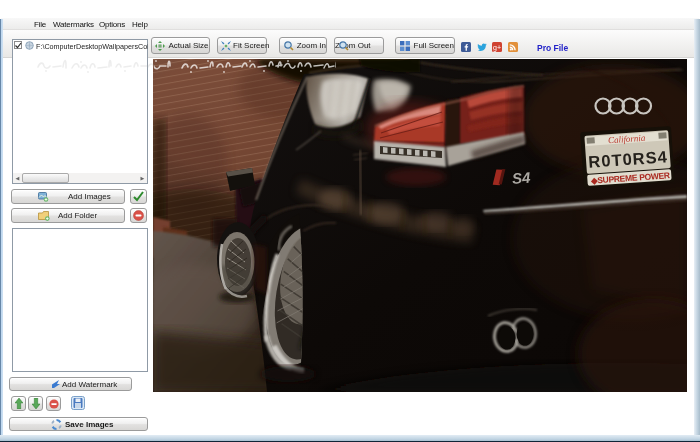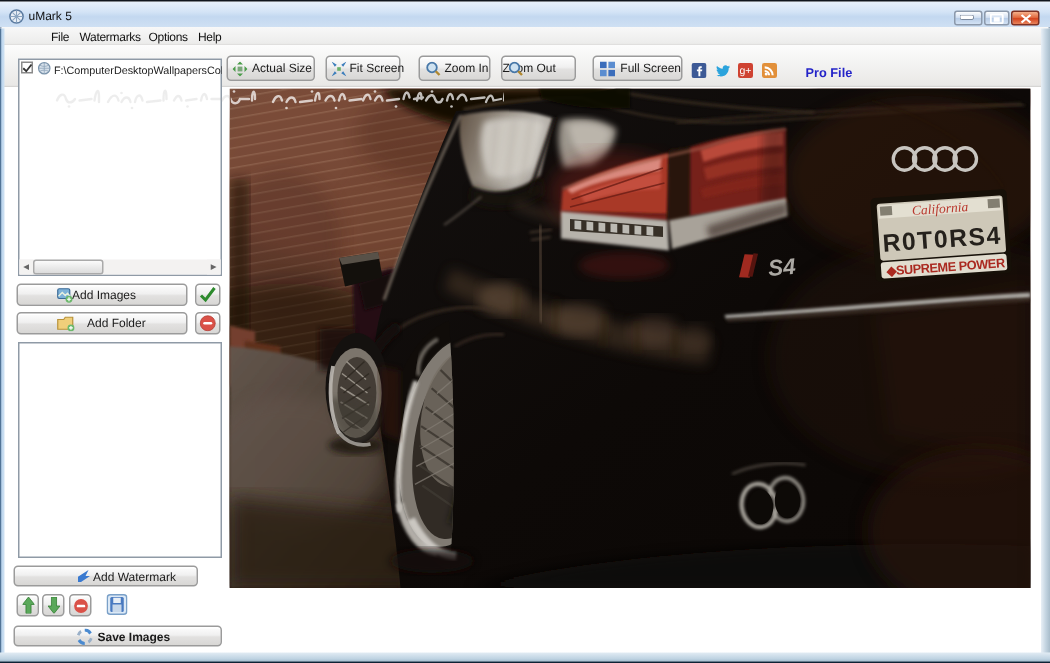--- a/index.html
+++ b/index.html
@@ -38,54 +38,34 @@
   font-size:8px; color:#1a1a1a; text-align:center; box-shadow:inset 0 1px 0 #fff; }
 .listbox { position:absolute; background:#fff; border:1px solid #8f9aa6; }
 
 
 #wm1 { position:absolute; left:36px; top:54px; width:300px; height:22px; z-index:60; }
 </style>
 </head>
 <body>
 <div id="win">
   <div id="frame"></div>
-  <div id="titlebar">
-    <svg class="abs" style="left:6px;top:5px" width="10" height="10" viewBox="0 0 10 10">
-      <circle cx="5" cy="5" r="4.4" fill="#e8eef5" stroke="#5b7ba0" stroke-width="1"></circle>
-      <path d="M1 5h8M5 1v8M2.2 2.2l5.6 5.6M7.8 2.2L2.2 7.8" stroke="#8aa4c0" stroke-width="0.7"></path>
-    </svg>
-    <span class="ttext">uMark 5</span>
-    <span class="wbtn" id="btn-min"></span>
-    <span class="wbtn" id="btn-max"></span>
-    <span class="wbtn" id="btn-close"></span>
-    <svg class="abs" style="left:640px;top:9px" width="11" height="4">
-        <rect x="0" y="0" width="9" height="3" rx="1" fill="#fff" stroke="#5a6a80" stroke-width="0.5"></rect>
-      </svg>
-    <svg class="abs" style="left:660px;top:8px" width="10" height="7">
-        <rect x="0.5" y="0.5" width="8" height="6" rx="1" fill="none" stroke="#fff" stroke-width="1.3"></rect>
-        <rect x="2.5" y="2.5" width="4" height="3" fill="#fff"></rect>
-      </svg>
-    <svg class="abs" style="left:680px;top:8px" width="8" height="7">
-        <path d="M1 1l6 5M7 1L1 6" stroke="#fff" stroke-width="1.5"></path>
-      </svg>
-  </div>
   <div id="menubar">
     <span style="left:9px">File</span>
     <span style="left:28px">Watermarks</span>
     <span style="left:74px">Options</span>
     <span style="left:107px">Help</span>
   </div>
   <div id="toolbar"></div>
   <div id="leftedge"></div>
   <div id="rightedge"></div>
   <div id="bottomedge"></div>
 
-  <div class="btn" style="left:151px;top:37px;width:59px;height:17px;line-height:16px;text-align:left;padding-left:16px">Actual Size</div>
+  <div class="btn" style="left:151px;top:37px;width:59px;height:17px;line-height:16px;text-align:center;padding-left:16px">Actual Size</div>
   <div class="btn" style="left:217px;top:37px;width:50px;height:17px;line-height:16px;text-align:left;padding-left:15px">Fit Screen</div>
-  <div class="btn" style="left:279px;top:37px;width:48px;height:17px;line-height:16px;text-align:center;padding-left:16px">Zoom In</div>
+  <div class="btn" style="left:279px;top:37px;width:48px;height:17px;line-height:16px;text-align:right;padding-left:16px">Zoom In</div>
   <div class="btn" style="left:334px;top:37px;width:50px;height:17px;line-height:16px;text-align:left;">Zoom Out</div>
   <div class="btn" style="left:395px;top:37px;width:60px;height:17px;line-height:16px;text-align:right;padding-left:16px">Full Screen</div>
 
   <svg class="abs" style="left:155px;top:41px;z-index:5" width="10" height="10" viewBox="0 0 10 10">
     <path d="M5 0l2 2H3zM5 10l2-2H3zM0 5l2-2v4zM10 5l-2-2v4z" fill="#4a9c4a"></path>
       <rect x="3.4" y="3.4" width="3.2" height="3.2" fill="#7aa87a"></rect>
   </svg>
   <svg class="abs" style="left:221px;top:41px;z-index:5" width="10" height="10" viewBox="0 0 10 10">
     <path d="M0 0l3.5 2.2L2.2 3.5zM10 0L7.8 3.5 6.5 2.2zM0 10l3.5-2.2L2.2 6.5zM10 10L6.5 7.8l1.3-1.3z" fill="#3b7dbb"></path>
       <rect x="3.8" y="3.8" width="2.4" height="2.4" fill="#68b068"></rect>
@@ -132,21 +112,21 @@
       <circle cx="4.5" cy="4.5" r="3.8" fill="#d8e2ec" stroke="#7a93ab" stroke-width="0.8"></circle>
       <path d="M0.8 4.5h7.4M4.5 0.8v7.4M1.6 2.5c1.8 1 4 1 5.8 0M1.6 6.5c1.8-1 4-1 5.8 0" stroke="#8aa0b5" stroke-width="0.5" fill="none"></path>
     </svg>
   <div class="abs" style="left:36px;top:42px;width:112px;font-size:7.2px;color:#222;white-space:nowrap;overflow:hidden">F:\ComputerDesktopWallpapersCol</div>
 
   <div class="abs" style="left:13px;top:173px;width:134px;height:10px;background:#f3f2f1"></div>
   <div class="abs" style="left:13px;top:173px;width:9px;height:10px;background:#f3f2f1;font-size:5px;color:#666;text-align:center;line-height:10px">◀</div>
   <div class="abs" style="left:138px;top:173px;width:9px;height:10px;background:#f3f2f1;font-size:5px;color:#666;text-align:center;line-height:10px">▶</div>
   <div class="abs" style="left:22px;top:173px;width:47px;height:10px;border:1px solid #aaa;border-radius:2px;background:linear-gradient(#fbfbfb,#dcdcdc)"></div>
 
-  <div class="btn" style="left:11px;top:189px;width:114px;height:15px;line-height:14px;text-align:left;padding-left:36px">Add Images</div>
+  <div class="btn" style="left:11px;top:189px;width:114px;height:15px;line-height:14px;text-align:left;padding-left:56px">Add Images</div>
   <div class="btn" style="left:130px;top:189px;width:17px;height:15px"></div>
   <svg class="abs" style="left:133px;top:191px;z-index:5" width="11" height="11">
       <path d="M1 6l3 3 6-8" stroke="#2d8a2d" stroke-width="2" fill="none"></path>
     </svg>
   <div class="btn" style="left:11px;top:208px;width:114px;height:15px;line-height:14px;text-align:left;padding-left:46px">Add Folder</div>
   <div class="btn" style="left:130px;top:208px;width:17px;height:15px"></div>
   <svg class="abs" style="left:133px;top:210px;z-index:5" width="11" height="11">
       <circle cx="5.5" cy="5.5" r="5" fill="#da5148" stroke="#b03a32" stroke-width="0.5"></circle>
       <rect x="2.5" y="4.6" width="6" height="1.8" rx="0.9" fill="#fff"></rect>
     </svg>

